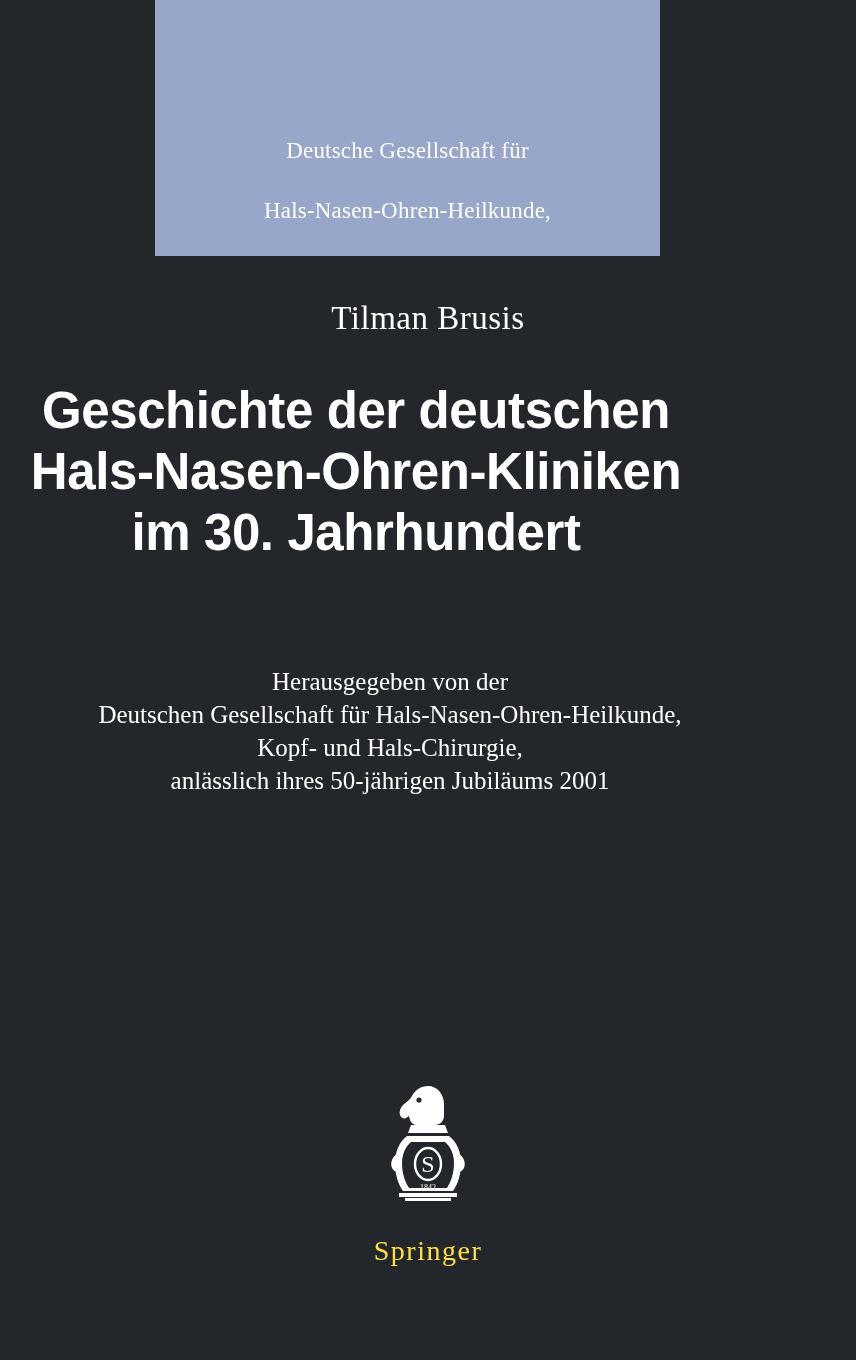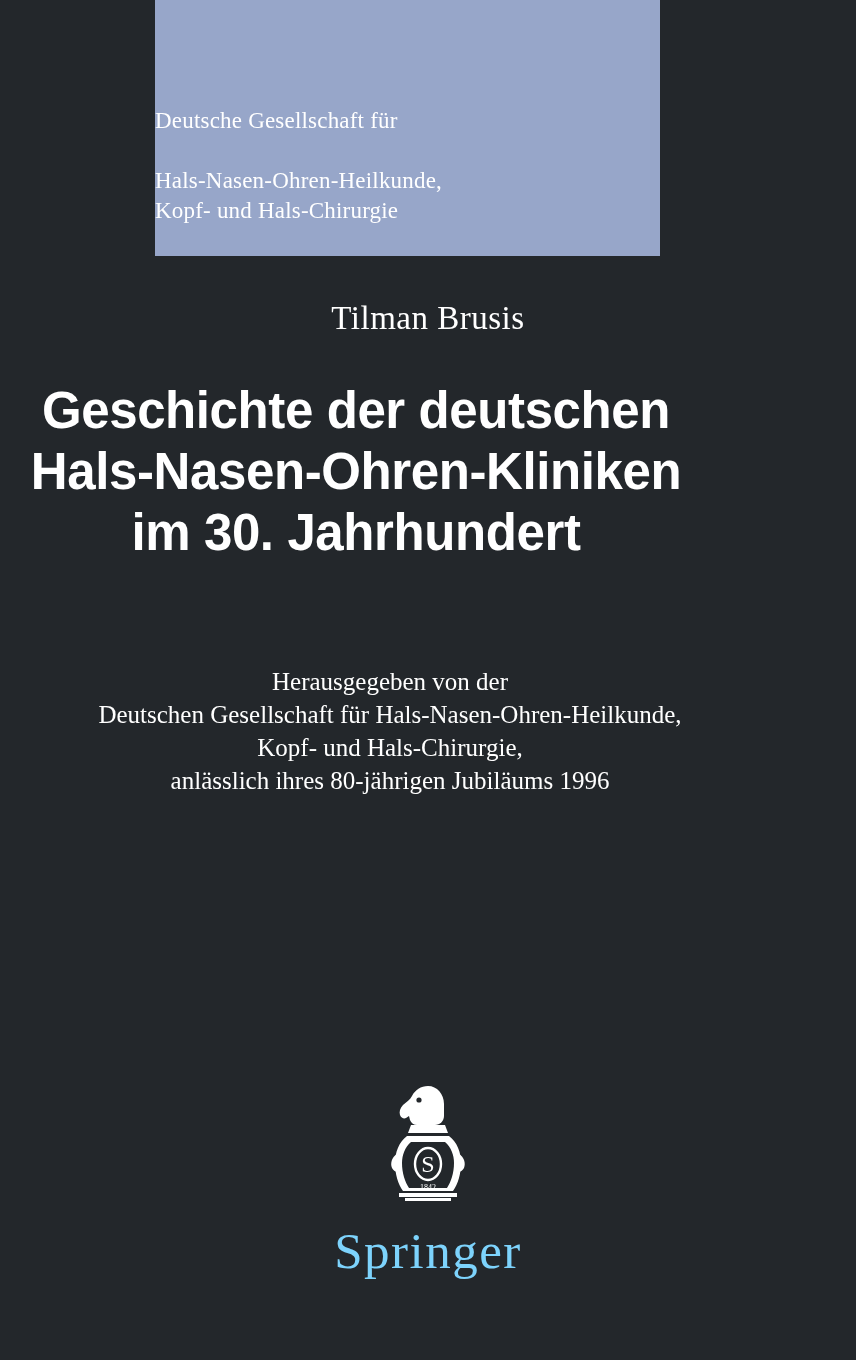--- a/index.html
+++ b/index.html
@@ -24,21 +24,21 @@
   
   .society-banner {
     position: absolute;
     left: 155px;
     top: 0;
     width: 505px;
     height: 256px;
     background: #97a6c9;
     display: flex;
     flex-direction: column;
-    align-items: flex-start;
+    align-items: center;
     justify-content: flex-end;
     padding-bottom: 30px;
     box-sizing: border-box;
   }
   .society-line {
     color: #ffffff;
     font-family: "Liberation Serif", serif;
     font-size: 23px;
     line-height: 30px;
     letter-spacing: 0.2px;
@@ -107,51 +107,50 @@
     width: 856px;
     text-align: center;
   }
   .logo-mark {
     display: inline-block;
     width: 110px;
     height: 130px;
     line-height: 0;
   }
   .publisher-name {
-    margin-top: 8px;
+    margin-top: 21px;
     font-family: "Liberation Serif", serif;
-    font-size: 51px;
+    font-size: 28px;
     letter-spacing: 1.5px;
-    color: #7dd3fc;
+    color: #fde047;
   }
 </style>
 </head>
 <body>
 
 <div class="cover">
 
   <div class="society-banner">
     <div class="society-line">Deutsche Gesellschaft für</div>
     <div class="society-line strong">Hals-Nasen-Ohren-Heilkunde,</div>
-    <div class="society-line">Kopf- und Hals-Chirurgie</div>
   </div>
 
   <div class="author">Tilman Brusis</div>
 
   <div class="title">
     <span class="title-line">Geschichte der deutschen</span>
     <span class="title-line">Hals-Nasen-Ohren-Kliniken</span>
     <span class="title-line">im 30. Jahrhundert</span>
   </div>
 
   <div class="subtitle">
     <span class="subtitle-line">Herausgegeben von der</span>
     <span class="subtitle-line">Deutschen Gesellschaft für Hals-Nasen-Ohren-Heilkunde,</span>
     <span class="subtitle-line">Kopf- und Hals-Chirurgie,</span>
-    <span class="subtitle-line">anlässlich ihres 80-jährigen Jubiläums 1996</span>
+    <span class="subtitle-line">anlässlich ihres 50-jährigen Jubiläums 2001</span>
   </div>
 
   <div class="logo-block">
     <span class="logo-mark">
       <svg viewBox="0 0 110 130" width="110" height="130" aria-hidden="true">
         <g fill="#ffffff">
 
           <path d="M55 6 c-7 0 -13 4 -16 10 c-2 4 -6 6 -9 9 c-3 3 -4 7 -3 10 c1 3 4 4 6 3 l3 -2 l1 4 c1 3 4 5 7 5 l18 0 c5 0 9 -4 9 -9 l0 -12 c0 -10 -7 -18 -16 -18 z"></path>
           <circle cx="46" cy="20" r="2.6" fill="#23272b"></circle>
 

